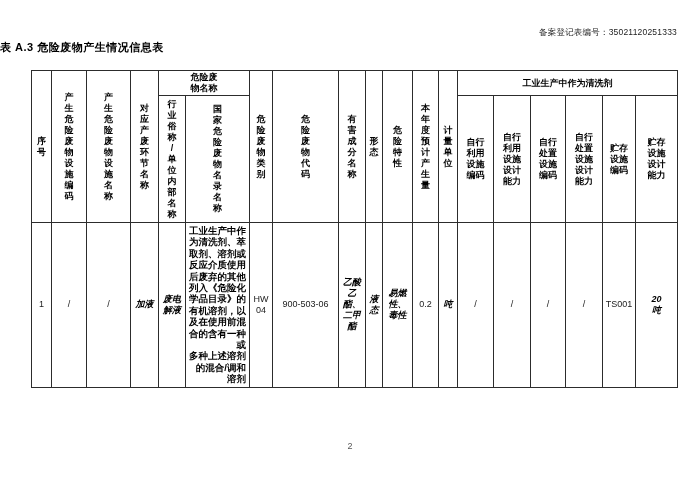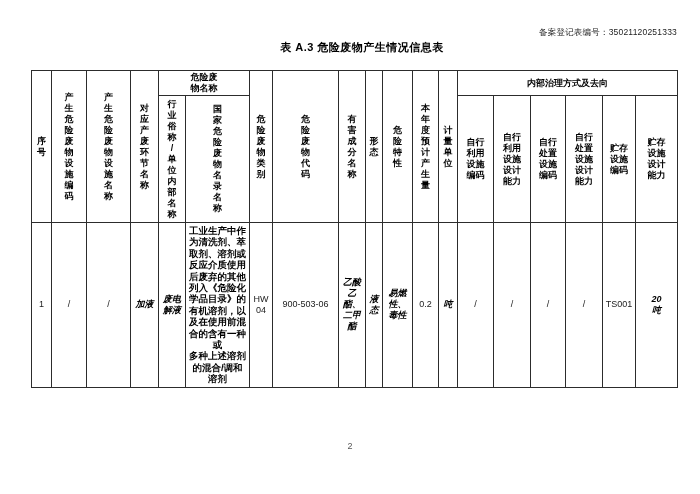--- a/index.html
+++ b/index.html
@@ -18,26 +18,24 @@
     right: 23px;
     font-size: 8.5px;
     color: #222;
     letter-spacing: 0.2px;
   }
   .doc-title {
     position: absolute;
     top: 40px;
     left: 0;
     width: 100%;
-    text-align: center;
     font-size: 11px;
     font-weight: bold;
     color: #000;
     letter-spacing: 0.5px;
-    padding-left: 24px;
   }
   table.waste-table {
     position: absolute;
     left: 31px;
     top: 70px;
     width: 646px;
     border-collapse: collapse;
     table-layout: fixed;
   }
   .waste-table th, .waste-table td {
@@ -47,21 +45,21 @@
     vertical-align: middle;
     font-size: 9px;
     line-height: 11px;
     padding: 1px;
     overflow: hidden;
     font-weight: normal;
   }
   .waste-table th { font-weight: bold; color: #000; }
   .waste-table td.cjk { font-weight: bold; color: #000; font-style: italic; }
   .waste-table td.long-text {
-    text-align: center;
+    text-align: right;
     font-size: 9.5px;
     line-height: 11.4px;
     word-break: break-all;
     padding: 2px 3px;
     font-weight: bold;
     color: #000;
   }
   tr.r1 { height: 25px; }
   tr.r2 { height: 127px; }
   tr.r3 { height: 160px; }
@@ -169,21 +167,21 @@
 度
 预
 计
 产
 生
 量</th>
       <th rowspan="2">计
 量
 单
 位</th>
-      <th colspan="6">内部治理方式及去向</th>
+      <th colspan="6">工业生产中作为清洗剂</th>
     </tr>
     <tr class="r2">
       <th>行
 业
 俗
 称
 /
 单
 位
 内

